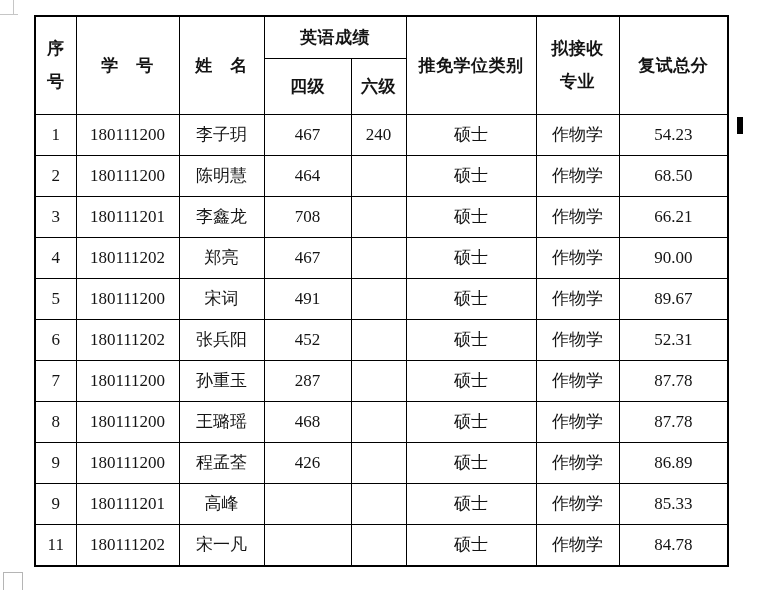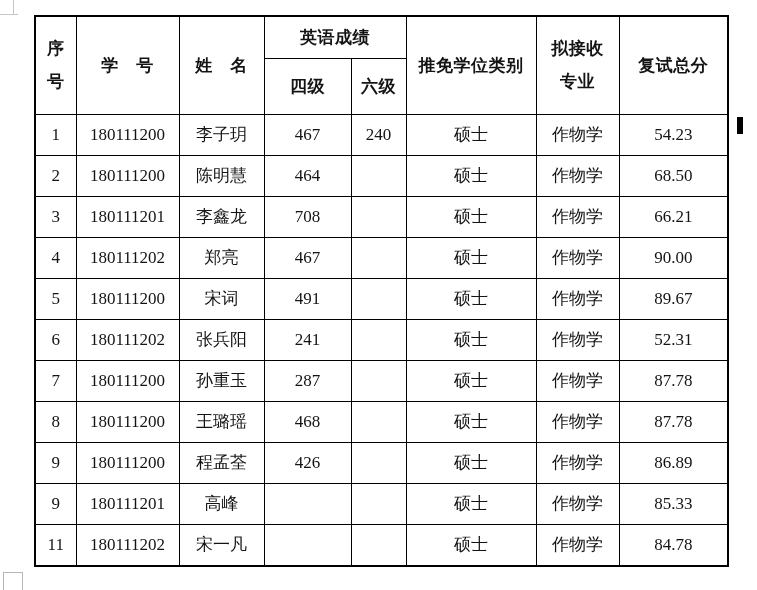--- a/index.html
+++ b/index.html
@@ -178,21 +178,21 @@
     <td class="num">491</td>
     <td class="num"></td>
     <td>硕士</td>
     <td>作物学</td>
     <td class="num">89.67</td>
   </tr>
       <tr>
     <td class="num">6</td>
     <td class="num">180111202</td>
     <td>张兵阳</td>
-    <td class="num">241</td>
+    <td class="num">452</td>
     <td class="num"></td>
     <td>硕士</td>
     <td>作物学</td>
     <td class="num">52.31</td>
   </tr>
       <tr>
     <td class="num">7</td>
     <td class="num">180111200</td>
     <td>孙重玉</td>
     <td class="num">287</td>

